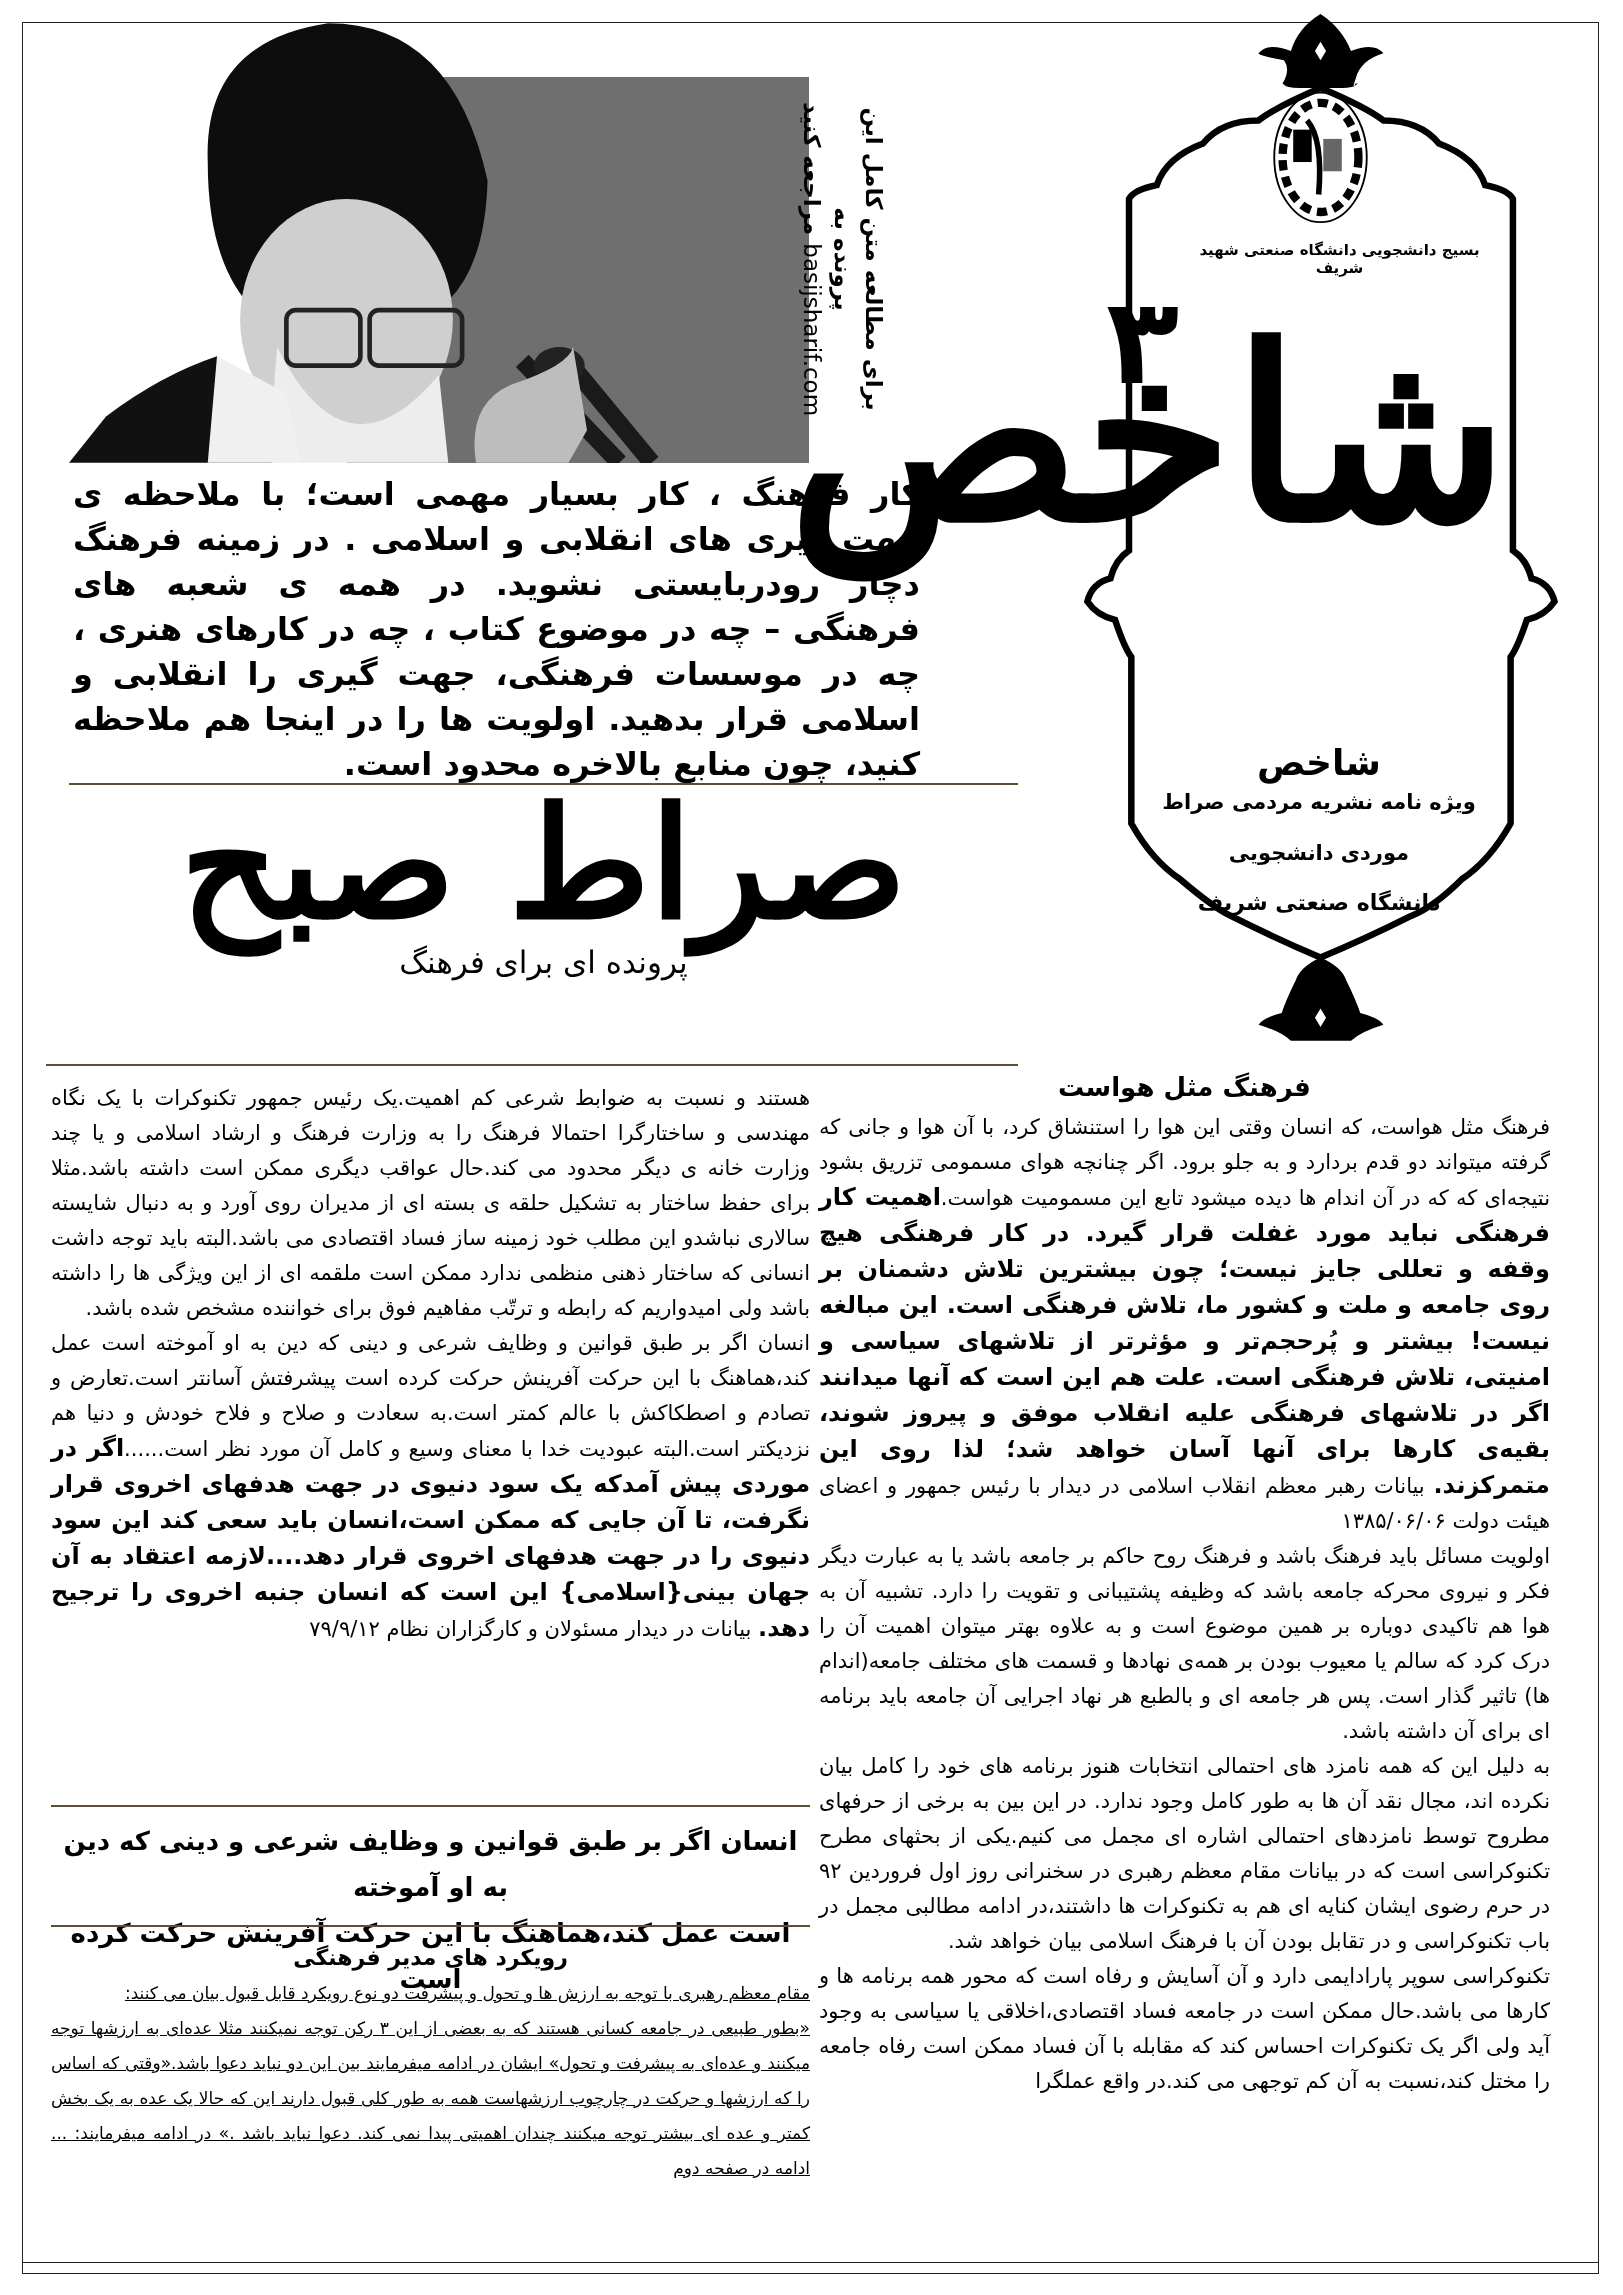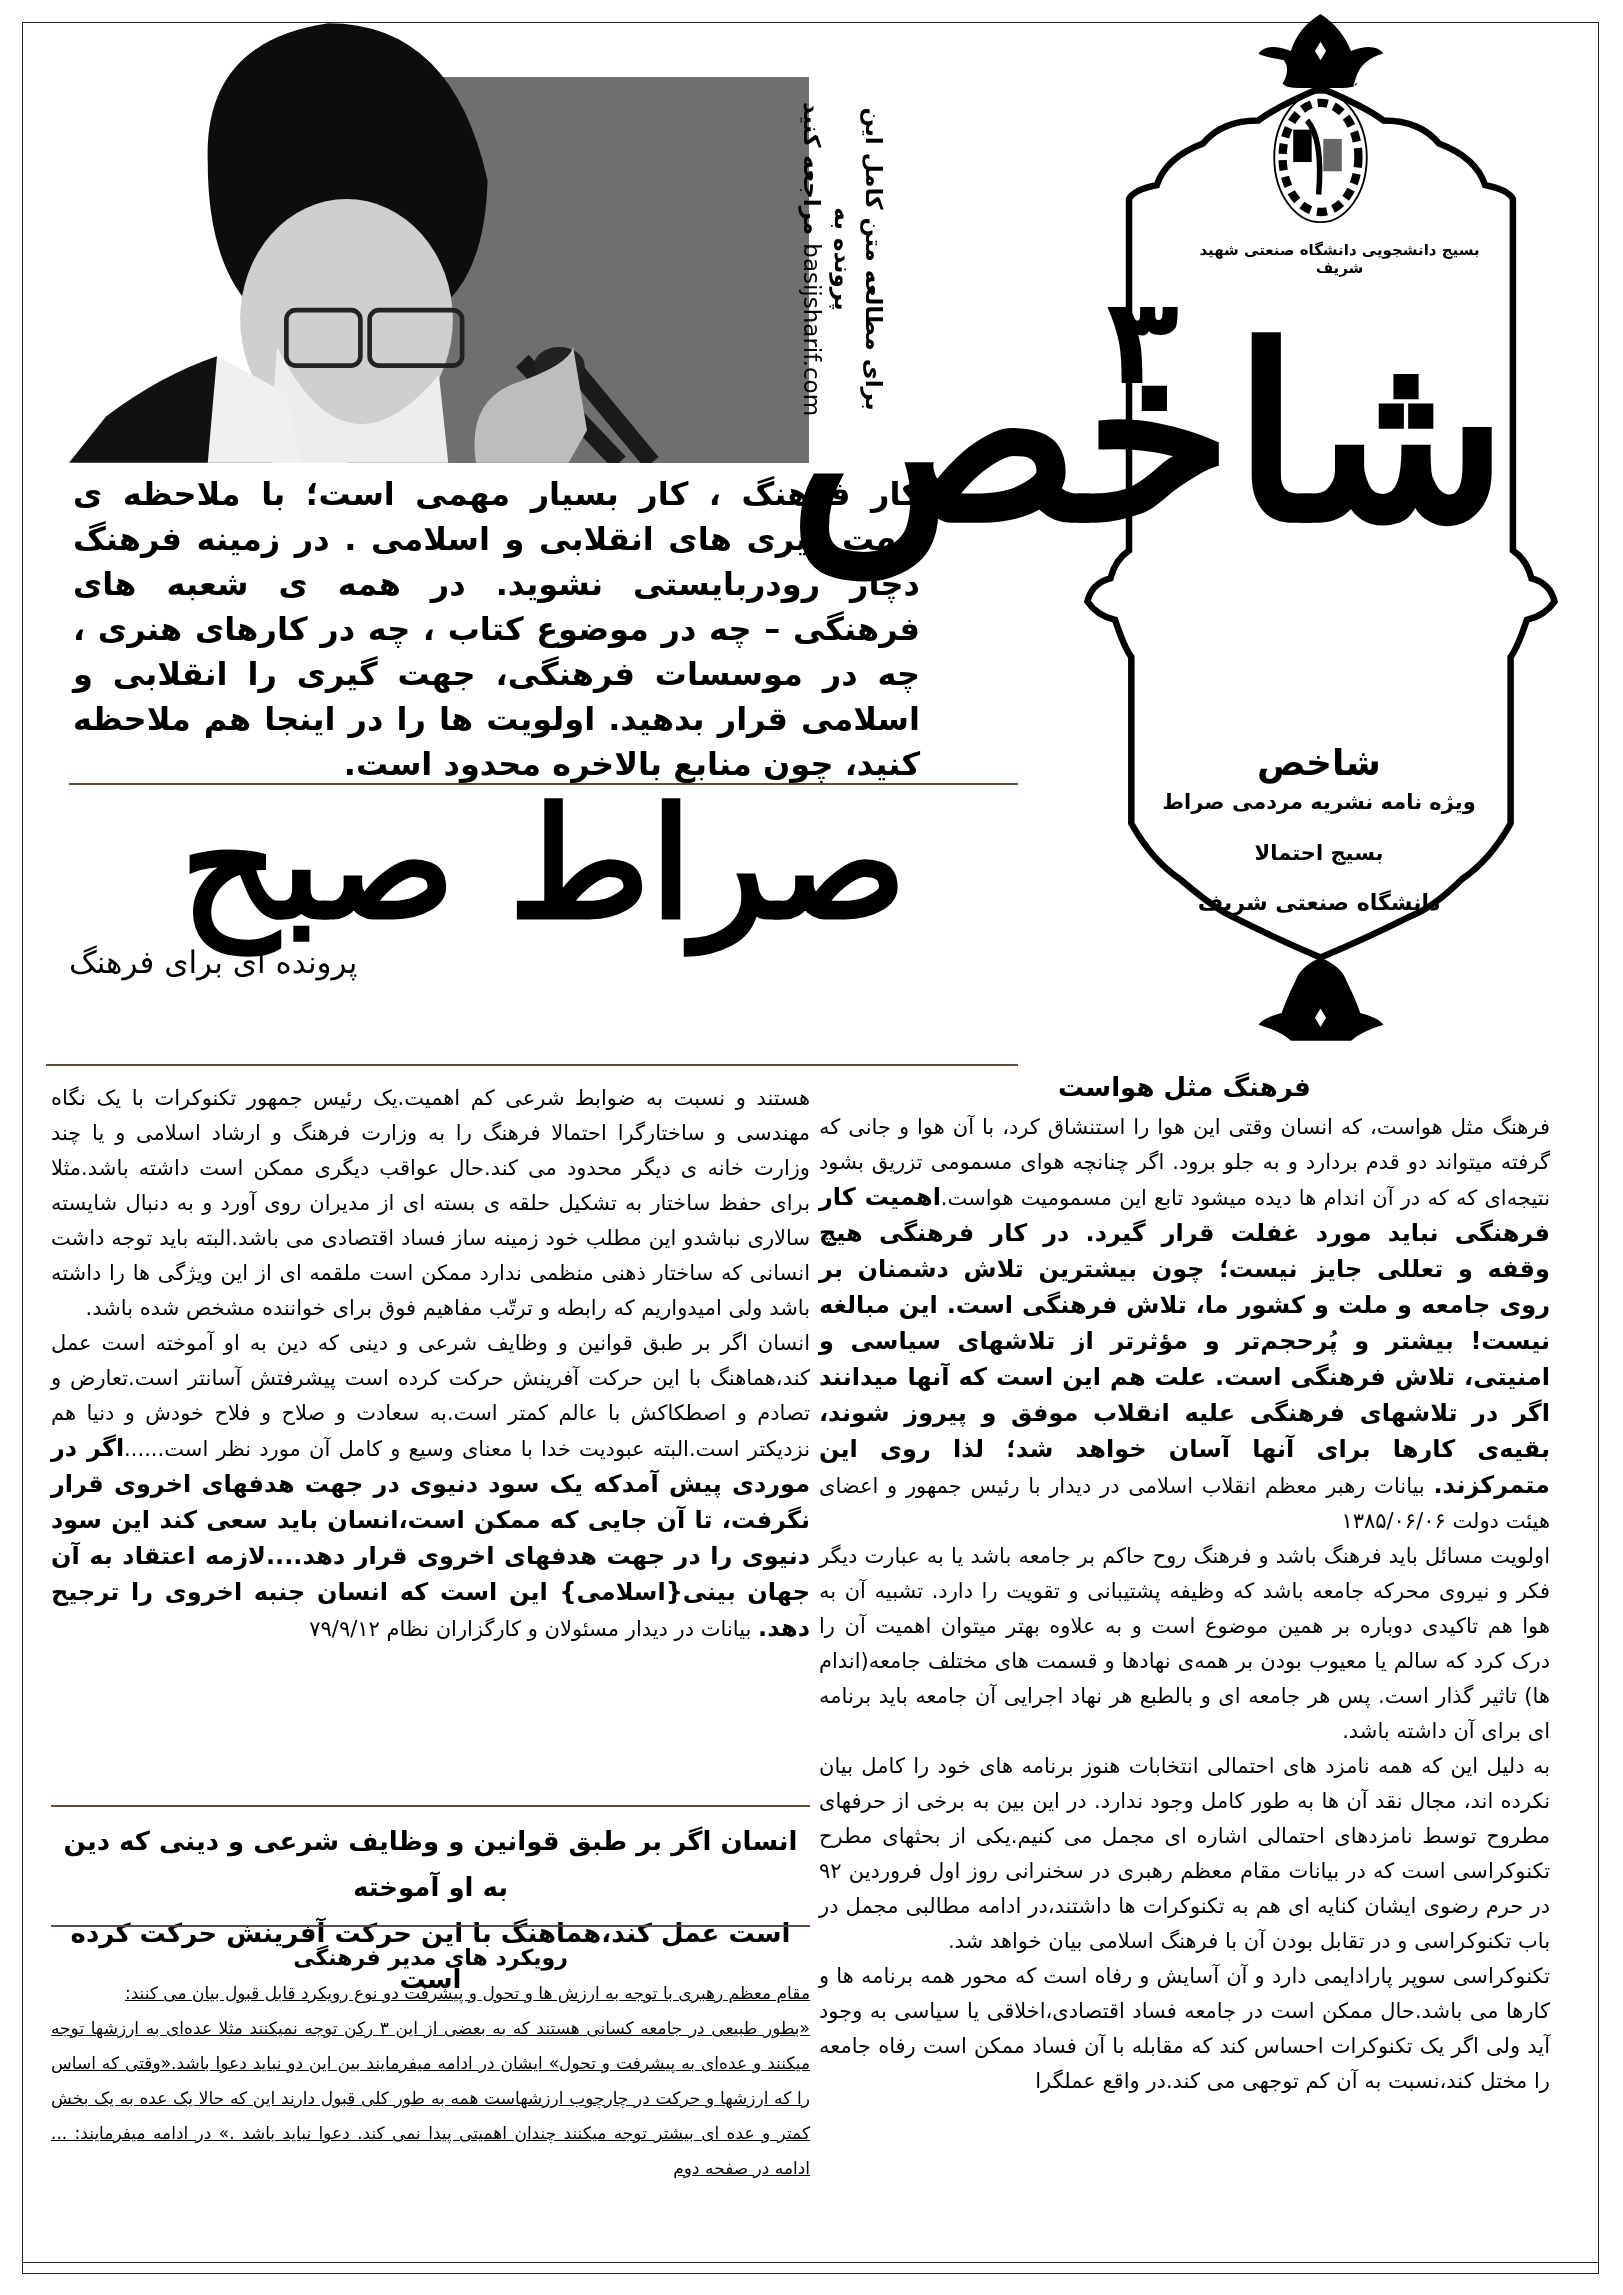--- a/index.html
+++ b/index.html
@@ -10,21 +10,21 @@
   .photo .bg{position:absolute;left:278px;top:54px;width:463px;height:386px;background:#6f6f6f;}
   .photo svg{position:absolute;left:0;top:0;}
   .side-note{position:absolute;left:805px;top:83px;width:74px;height:352px;}
   .side-note .inner{position:absolute;left:50%;top:50%;width:352px;transform:translate(-50%,-50%) rotate(90deg);text-align:center;font-size:23px;line-height:31px;font-weight:bold;direction:rtl;}
   .side-note .url{direction:ltr;font-weight:normal;font-family:"DejaVu Sans",sans-serif;}
   
   .quote{position:absolute;left:73px;top:472px;width:847px;direction:rtl;text-align:justify;text-align-last:right;font-family:"DejaVu Sans",sans-serif;font-weight:bold;font-size:32px;line-height:45px;}
   .hr{position:absolute;height:2.3px;background:#5b4f3a;}
   
   .title{position:absolute;left:69px;top:787px;width:949px;text-align:center;direction:rtl;font-family:"DejaVu Serif",serif;font-weight:bold;font-size:153px;line-height:153px;letter-spacing:14px;}
-  .subtitle{position:absolute;left:69px;top:939px;width:949px;text-align:left;direction:rtl;font-family:"DejaVu Serif",serif;font-size:31px;line-height:46px;}
+  .subtitle{position:absolute;left:69px;top:939px;width:949px;text-align:center;direction:rtl;font-family:"DejaVu Serif",serif;font-size:31px;line-height:46px;}
   
   .emblem{position:absolute;left:1018px;top:0;width:605px;height:1041px;}
   .emblem svg{position:absolute;left:0;top:0;}
   .emblem .org{position:absolute;left:171px;top:241px;width:301px;text-align:center;direction:rtl;font-weight:bold;font-size:15px;}
   .emblem .issue{position:absolute;left:88px;top:282px;font-size:120px;font-weight:bold;line-height:120px;}
   .emblem .callig{position:absolute;left:120px;top:305px;width:370px;text-align:center;font-family:"DejaVu Serif",serif;font-weight:bold;font-size:241px;line-height:259px;direction:rtl;}
   .emblem .brand{position:absolute;left:116px;top:740px;width:370px;text-align:center;direction:rtl;font-weight:bold;}
   .emblem .brand .b1{font-size:36px;line-height:46px;letter-spacing:10.2px;}
   .emblem .brand .b2{font-size:21px;line-height:32px;}
   .emblem .brand .b3{font-size:21px;line-height:32px;margin-top:18.5px;}
@@ -90,21 +90,21 @@
       <rect x="660" y="300" width="40" height="70" fill="#666"></rect>
       <path d="M625 260 Q660 300 650 420" fill="none" stroke="#000" stroke-width="12"></path>
     </g>
   </svg>
   <div class="org">بسیج دانشجویی دانشگاه صنعتی شهید شریف</div>
   <div class="issue">۳</div>
   <div class="callig">شاخص</div>
   <div class="brand">
     <div class="b1">شاخص</div>
     <div class="b2">ویژه نامه نشریه مردمی صراط</div>
-    <div class="b3">بسیج احتمالا</div>
+    <div class="b3">موردی دانشجویی</div>
     <div class="b4">دانشگاه صنعتی شریف</div>
   </div>
 </div>
 
 <div class="quote">کار فرهنگ ، کار بسیار مهمی است؛ با ملاحظه ی جهت گیری های انقلابی و اسلامی . در زمینه فرهنگ دچار رودربایستی نشوید. در همه ی شعبه های فرهنگی – چه در موضوع کتاب ، چه در کارهای هنری ، چه در موسسات فرهنگی، جهت گیری را انقلابی و اسلامی قرار بدهید. اولویت ها را در اینجا هم ملاحظه کنید، چون منابع بالاخره محدود است.</div>
 <div class="hr" style="left:69px;top:783px;width:949px;"></div>
 
 <div class="title">صراط صبح</div>
 <div class="subtitle">
   <div>پرونده ای برای فرهنگ</div>

